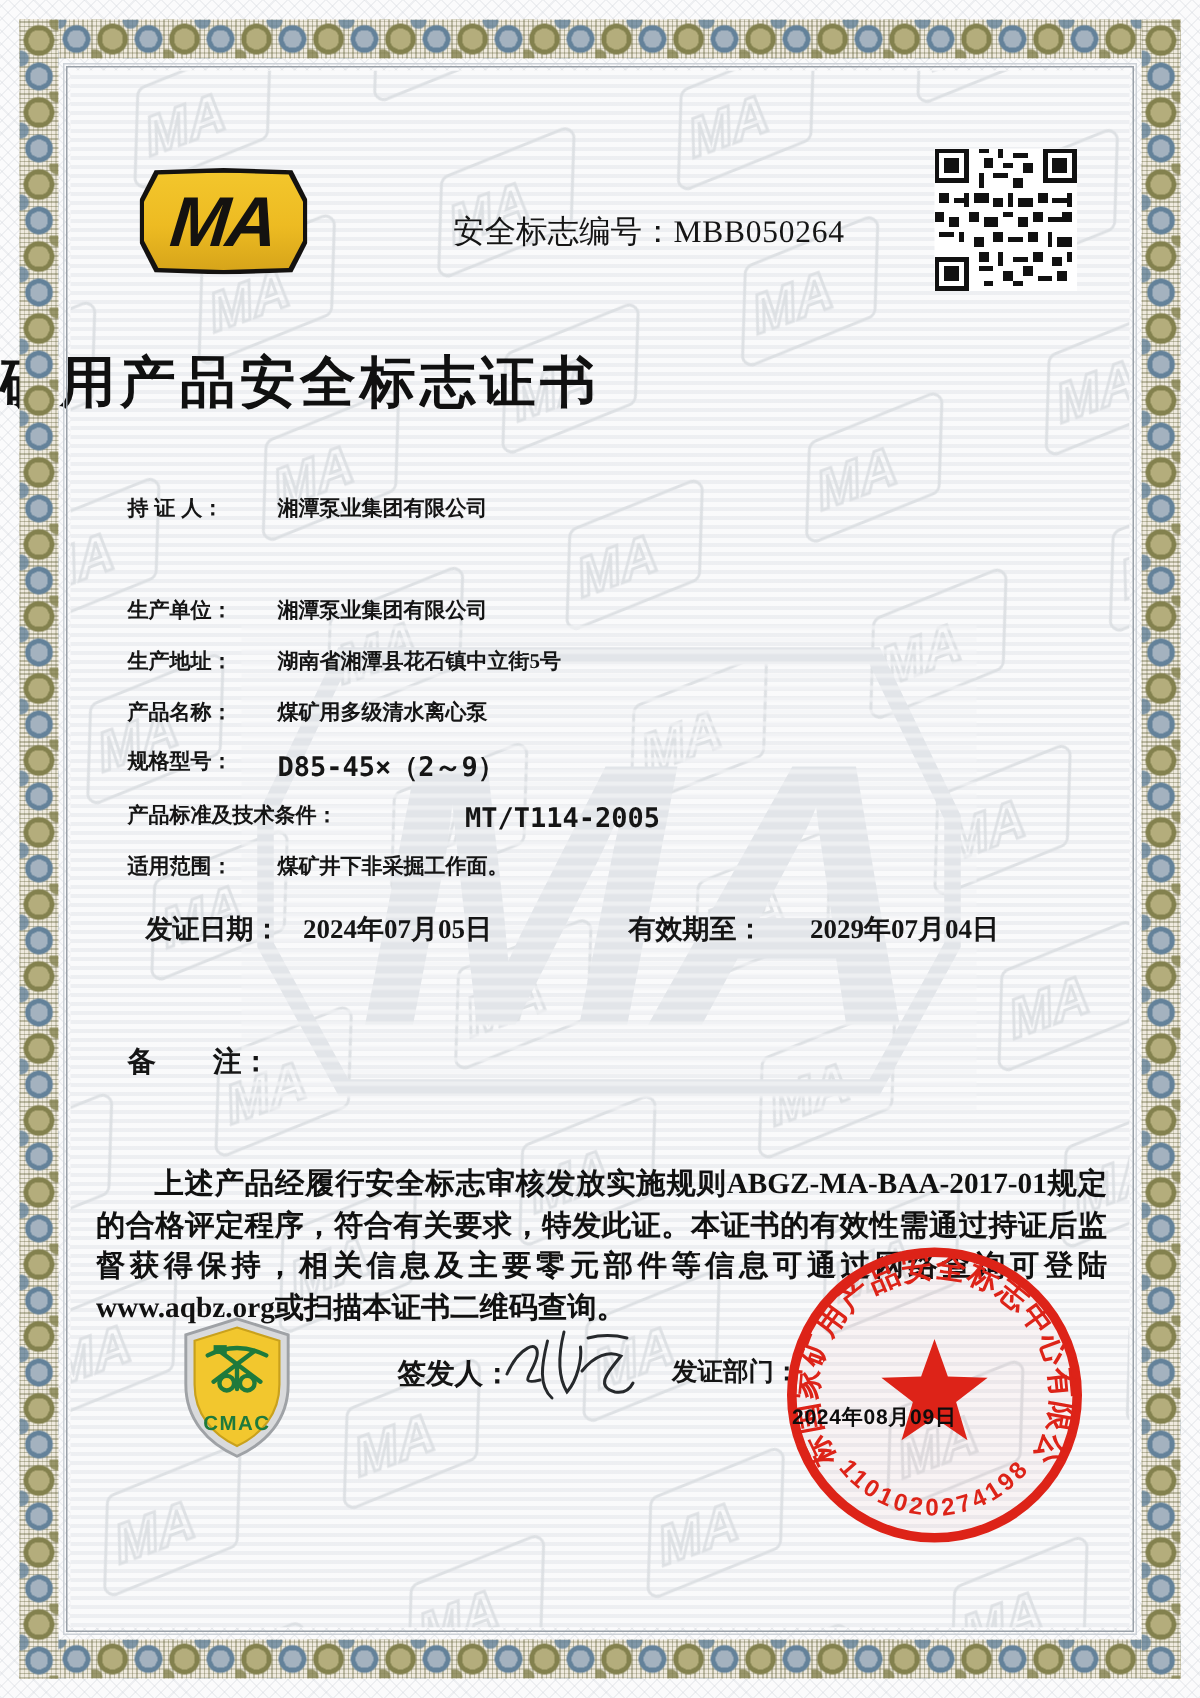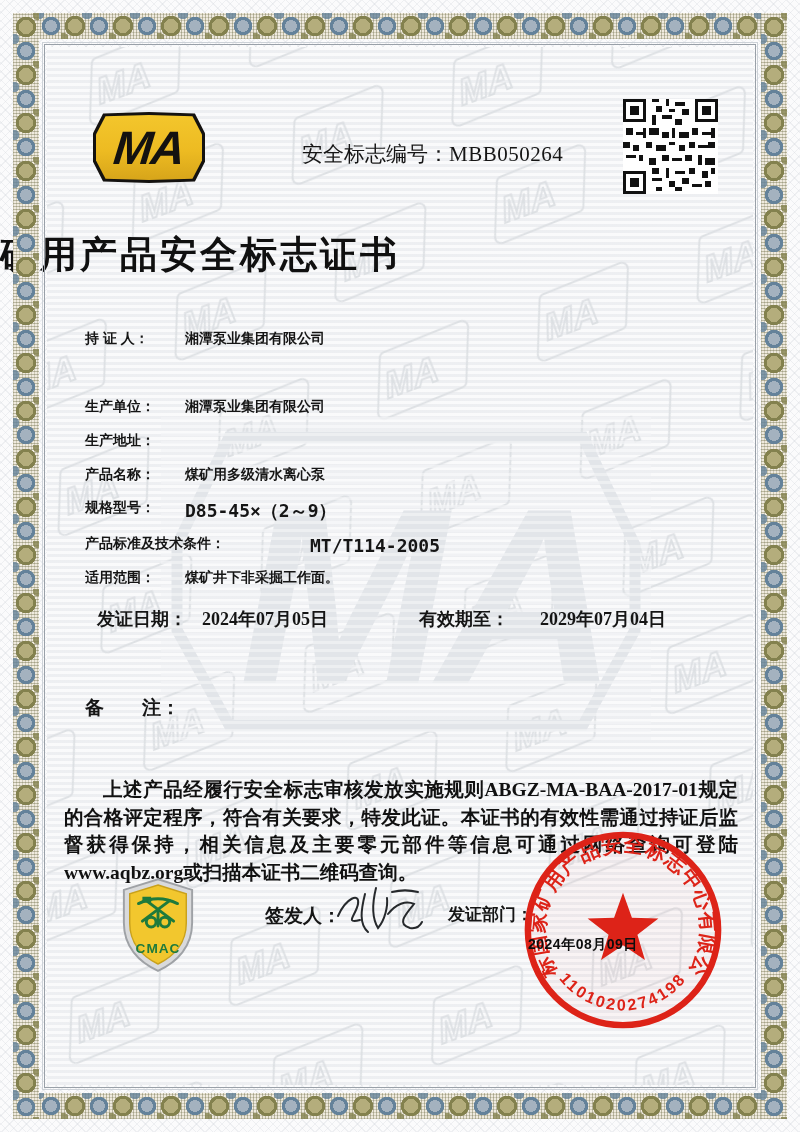--- a/index.html
+++ b/index.html
@@ -202,20 +202,21 @@
   <div class="row" style="top:330px">
     <span class="lab">持 证 人：</span>
     <span class="val">湘潭泵业集团有限公司</span>
   </div>
   <div class="row" style="top:398px">
     <span class="lab">生产单位：</span>
     <span class="val">湘潭泵业集团有限公司</span>
   </div>
   <div class="row" style="top:432px">
     <span class="lab">生产地址：</span>
+    <span class="val">湖南省湘潭县花石镇中立街5号</span>
   </div>
   <div class="row" style="top:466px">
     <span class="lab">产品名称：</span>
     <span class="val">煤矿用多级清水离心泵</span>
   </div>
   <div class="row" style="top:499px">
     <span class="lab">规格型号：</span>
     <span class="val v-mono">D85-45×（2～9）</span>
   </div>
   <div class="row" style="top:535px">

